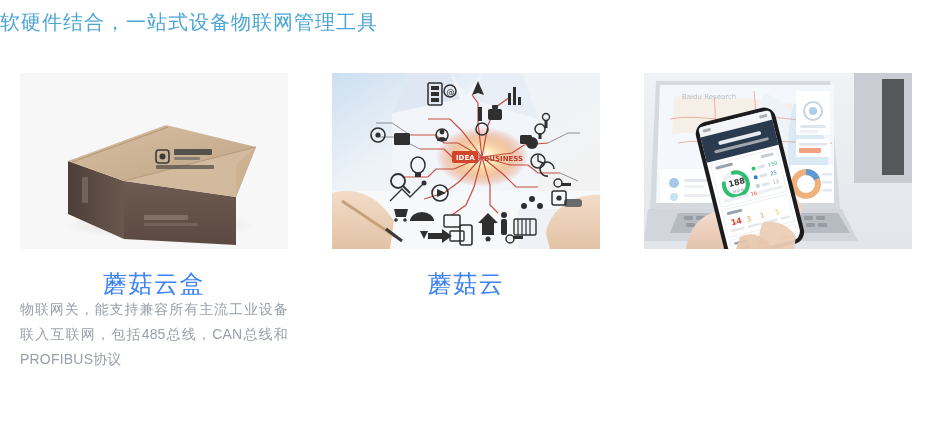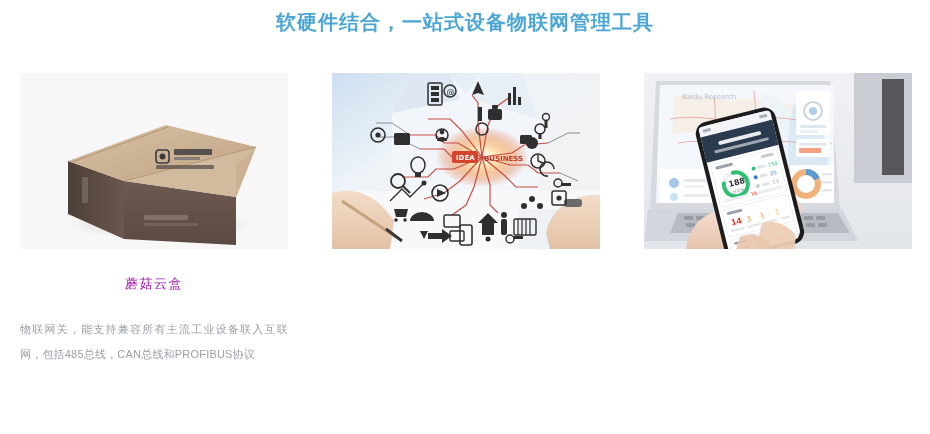--- a/index.html
+++ b/index.html
@@ -19,23 +19,22 @@
     width: 930px;
     height: 434px;
   }
 
   
   .section-title {
     position: absolute;
     top: 8px;
     left: 0;
     width: 930px;
-    text-align: center;
     font-size: 20px;
-    font-weight: bold;
+    font-weight: normal;
     letter-spacing: 1px;
     color: #4ba6d4;
     line-height: 28px;
     white-space: nowrap;
   }
 
   
   .cards {
     position: absolute;
     top: 73px;
@@ -53,29 +52,29 @@
     height: 176px;
     overflow: hidden;
     position: relative;
     background: #f6f6f6;
   }
   .card-media svg { display: block; width: 268px; height: 176px; }
 
   .card-title {
     margin-top: 22px;
     text-align: center;
-    font-size: 13px;
-    color: #a21caf;
+    font-size: 24px;
+    color: #3b82f6;
     letter-spacing: 1.5px;
     line-height: 26px;
   }
 
   .card-desc {
-    margin-top: 20px;
-    font-size: 11px;
+    margin-top: 0;
+    font-size: 14px;
     line-height: 25px;
     color: #9aa0a8;
     text-align: justify;
     letter-spacing: 0.2px;
   }
 </style>
 </head>
 <body>
 
 <div class="page">
@@ -260,20 +259,21 @@
             <rect x="188" y="62" width="12" height="9" rx="1.5"></rect>
             <circle cx="214" cy="44" r="3.5" fill="none" stroke="#2f2f2f" stroke-width="1.4"></circle>
             <rect x="212.5" y="47" width="3" height="8"></rect>
           </g>
 
           <rect x="120" y="78" width="26" height="12" rx="2" fill="#d2442c"></rect>
           <text x="124" y="87" font-size="7" fill="#ffffff" font-family="DejaVu Sans, sans-serif" font-weight="bold">IDEA</text>
           <text x="152" y="88" font-size="7" fill="#c0392b" font-family="DejaVu Sans, sans-serif" font-weight="bold">BUSINESS</text>
         </svg>
       </div>
+      <div class="card-title">蘑菇云</div>
     </div>
 
     <div class="card">
       <div class="card-media">
         <svg viewBox="0 0 268 176" xmlns="http://www.w3.org/2000/svg" aria-hidden="true">
           <defs>
             <linearGradient id="deskBg" x1="0" y1="0" x2="0" y2="1">
               <stop offset="0%" stop-color="#f0f2f5"></stop>
               <stop offset="100%" stop-color="#e2e5ea"></stop>
             </linearGradient>

